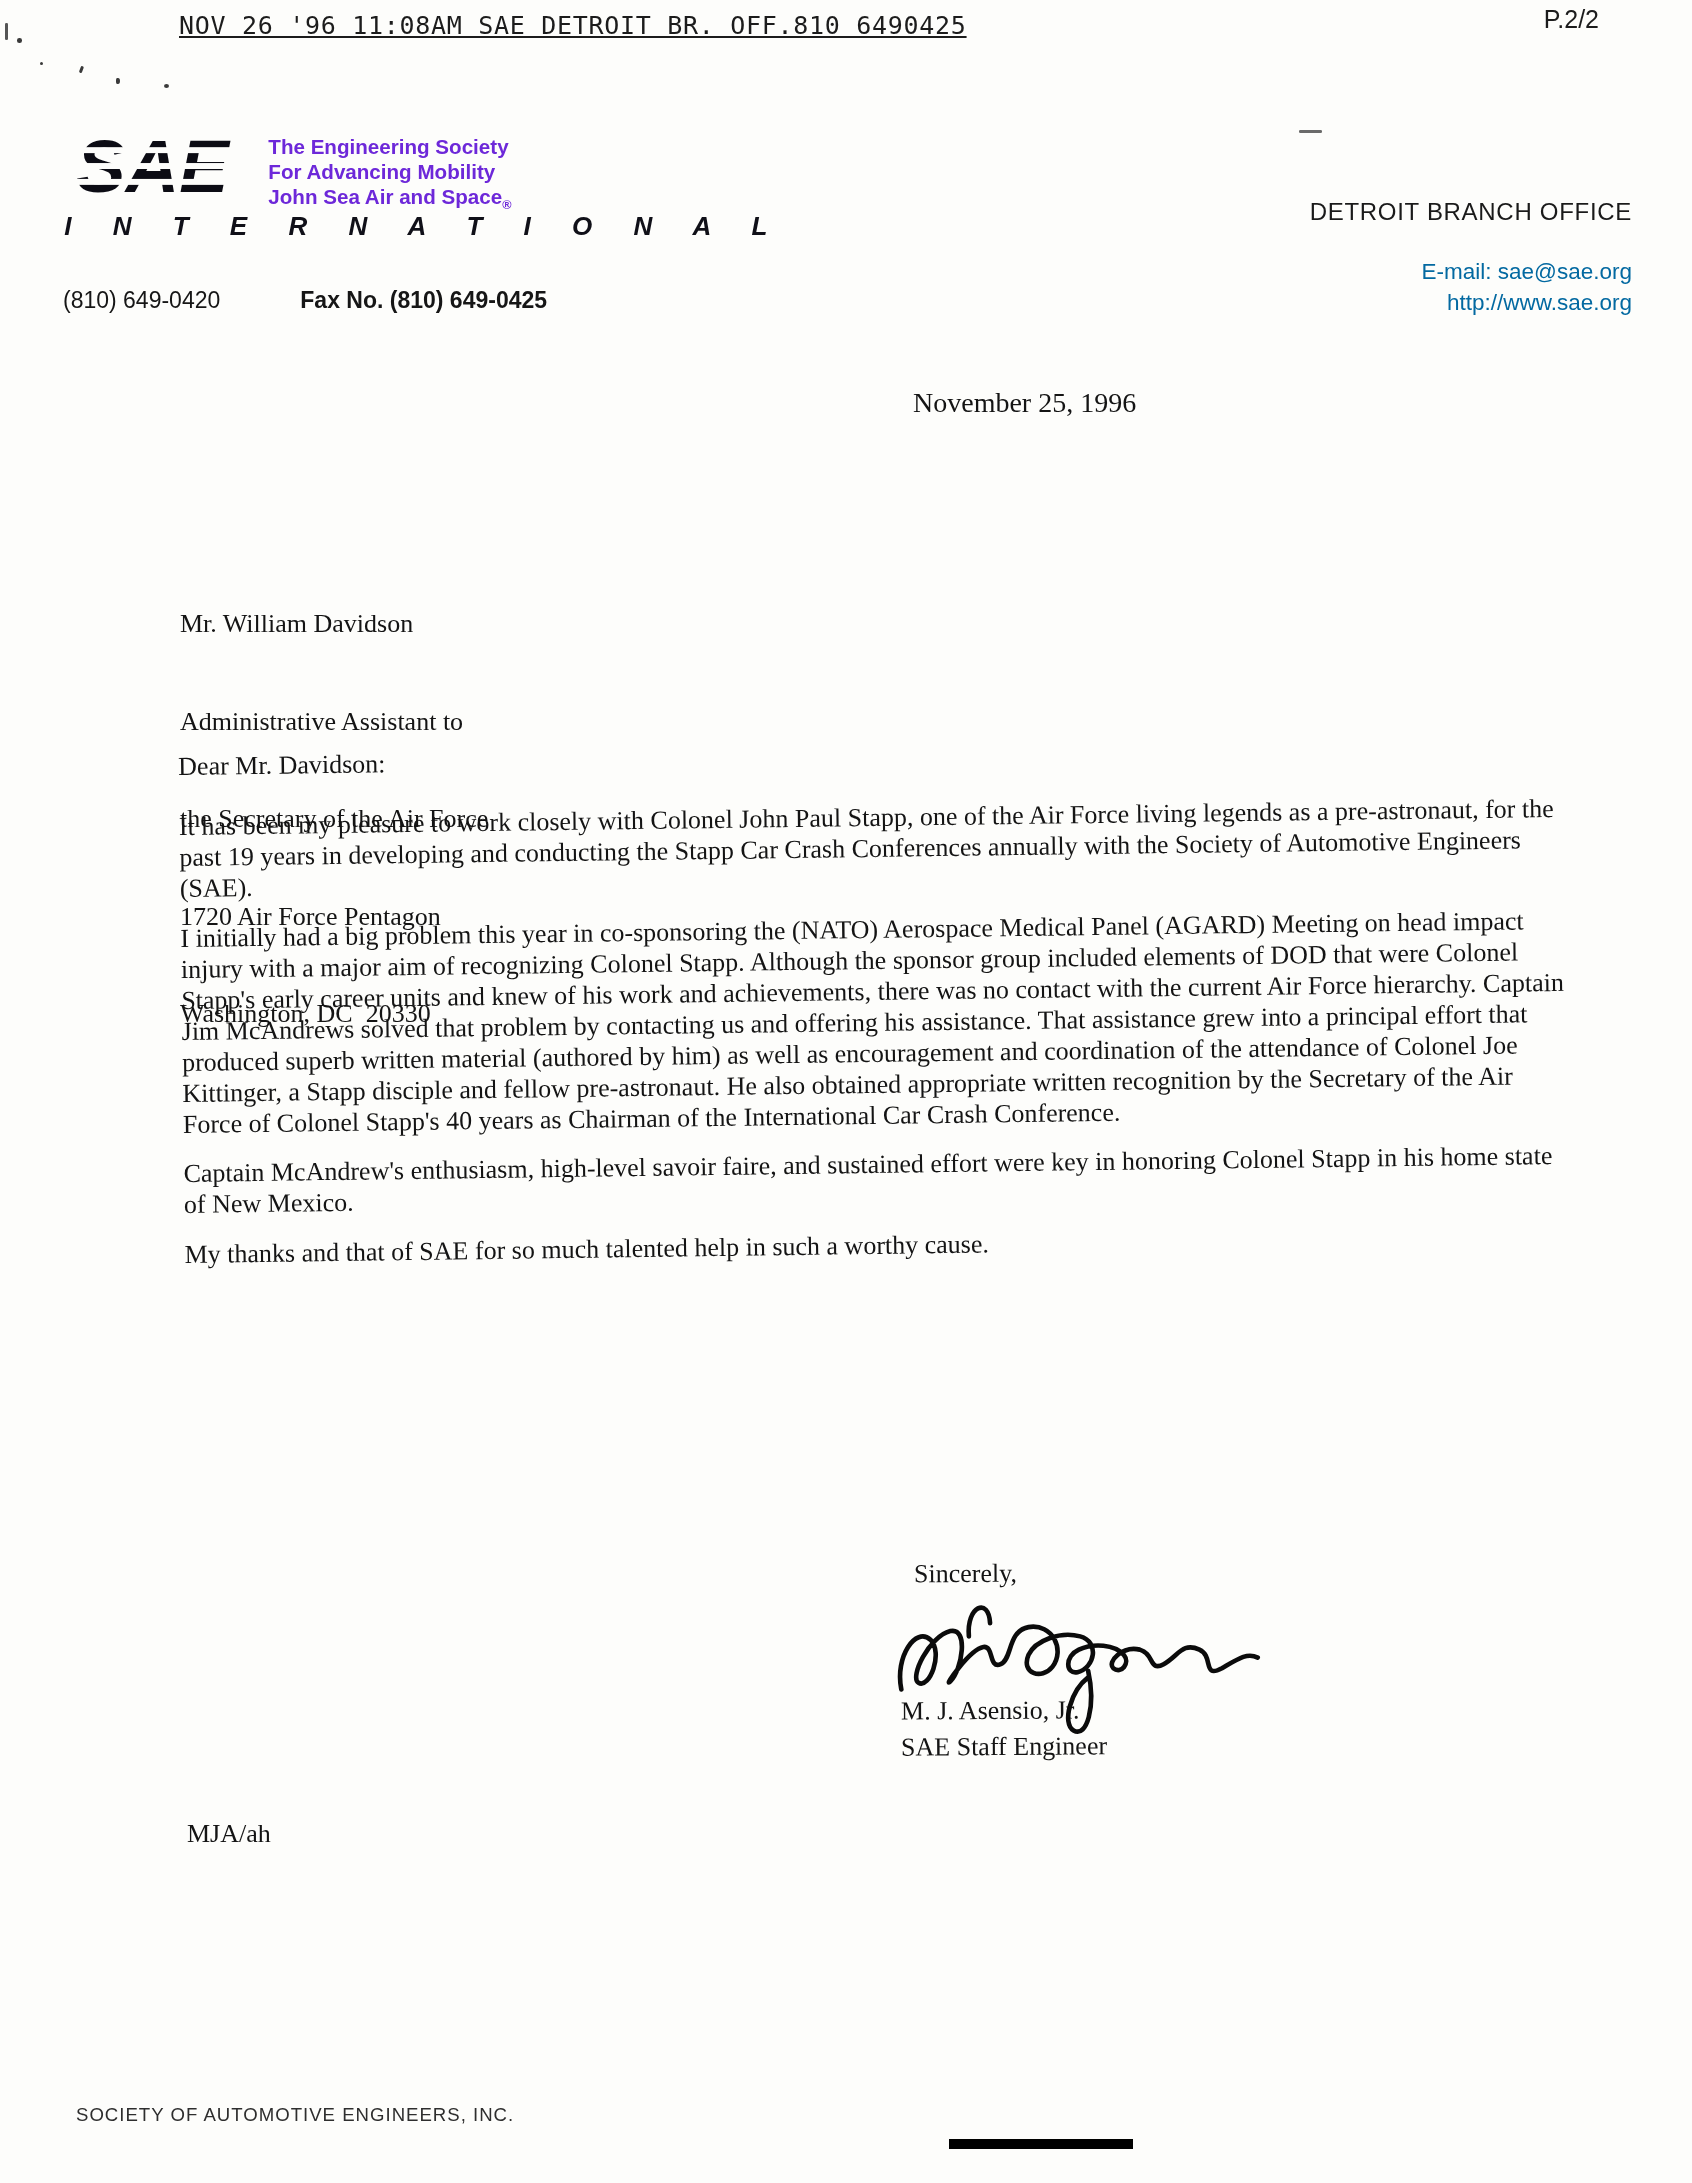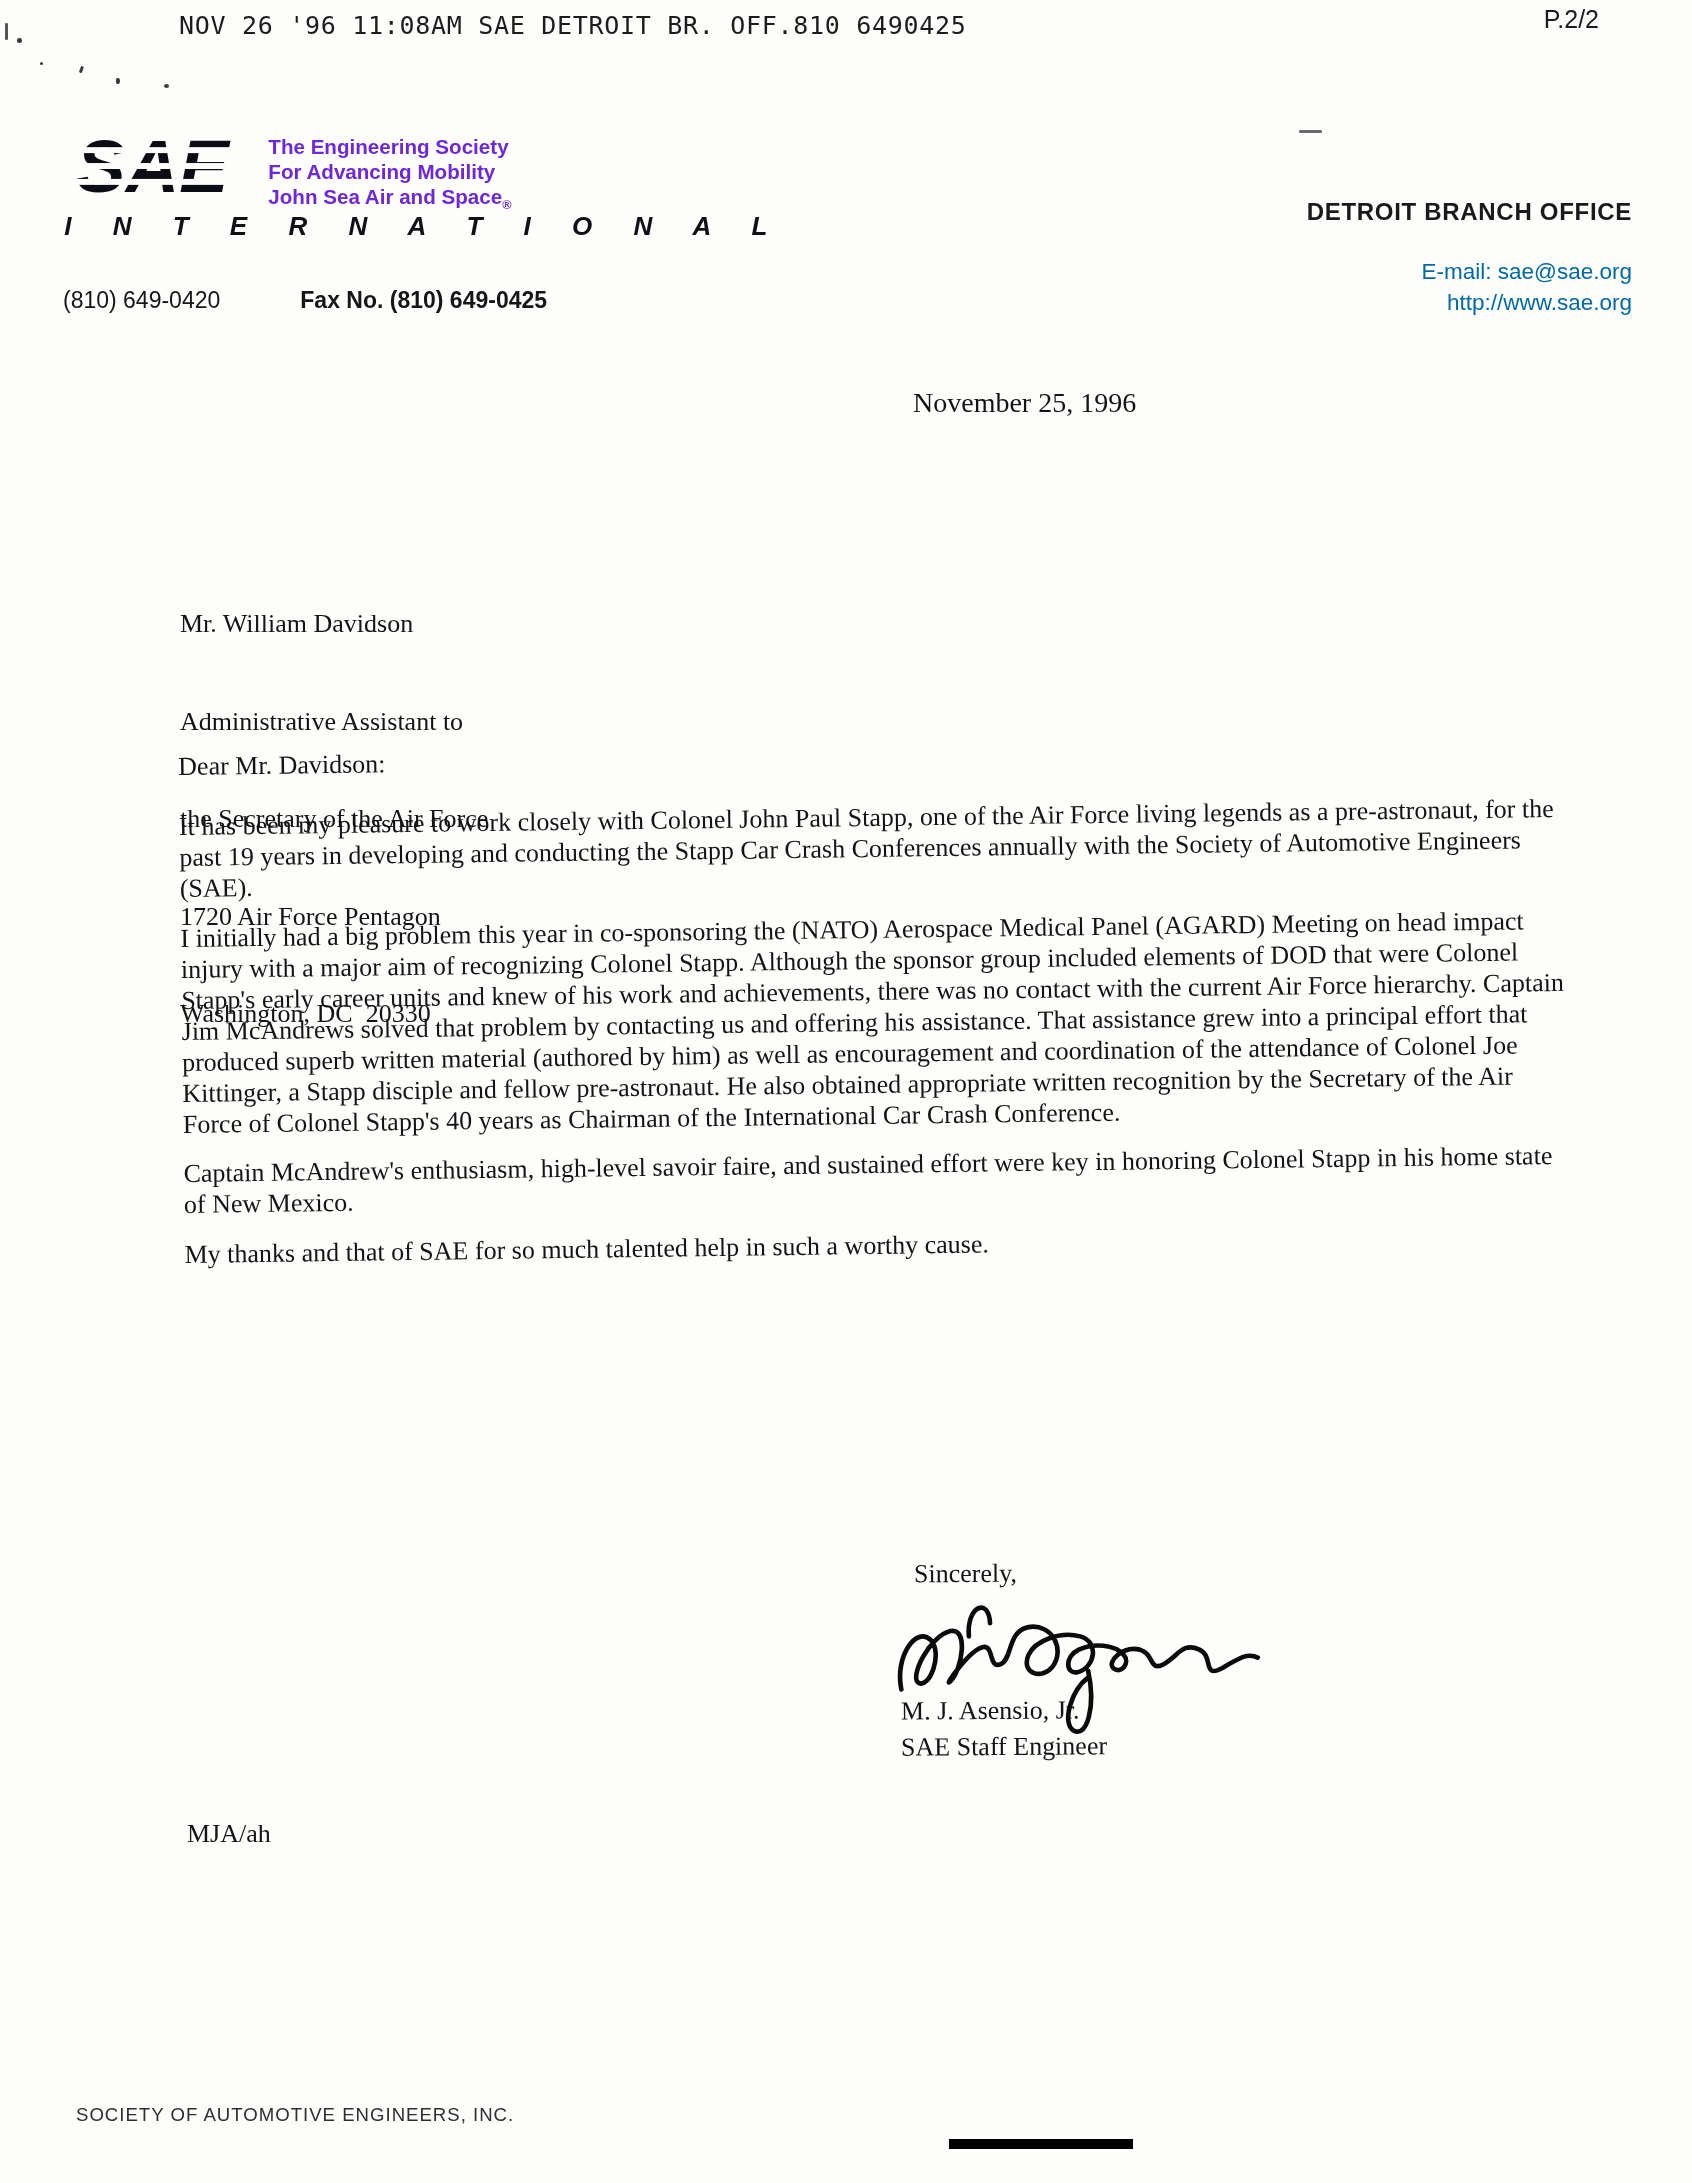--- a/index.html
+++ b/index.html
@@ -15,20 +15,21 @@
   }
   .fax-header {
     position: absolute;
     top: 10.6px; left: 179px; right: 40px;
     font-family: "DejaVu Sans Mono", monospace;
     font-size: 25px;
     color: #1c1c1c;
     display: flex;
     justify-content: space-between;
     letter-spacing: 0.7px;
+    text-decoration: underline;
   }
   .fax-page-num { position: absolute; top: 5.3px; right: 93px; font-family: Liberation Sans, sans-serif; font-size: 25px; color:#1c1c1c; }
 
   
   .letterhead { position: absolute; top: 126px; left: 63px; right: 60px; font-family: "Liberation Sans", sans-serif; }
   .logo-block { position: absolute; top: 0; left: 13.3px; width: 517px; }
   .sae-logo-svg { display: block; }
   .tagline {
     position: absolute; top: 8px; left: 192px;
     font-weight: bold; 
@@ -39,21 +40,20 @@
   .international {
     position: absolute; top: 85px; left: -12px;
     font-weight: bold; font-style: italic;
     font-size: 26px; letter-spacing: 17px; color: #101018;
     white-space: nowrap;
   }
   .branch-office {
     position: absolute; top: 72px; right: 0;
     font-size: 24px; letter-spacing: 0.7px; color: #1a1a1a;
     text-align: right;
-    font-weight: bold;
   }
   .contact-right {
     position: absolute; top: 131px; right: 0;
     font-size: 22.5px; line-height: 30.5px; color: #0369a1;
     text-align: right;
   }
   .address-block {
     position: absolute; top: 158px; left: 0;
     font-size: 23px; line-height: 32px; color: #161616;
   }

